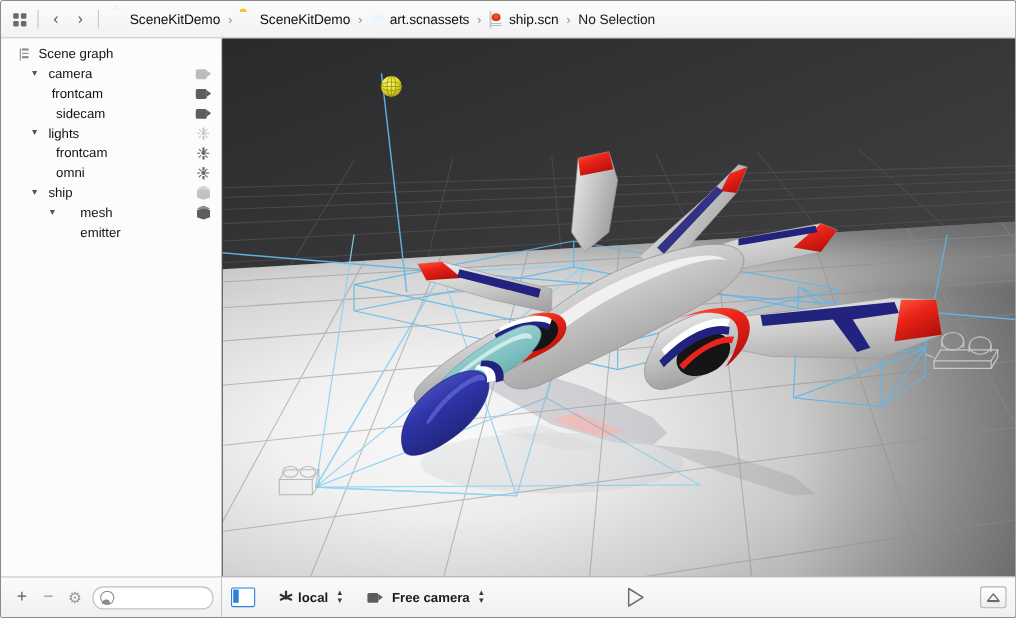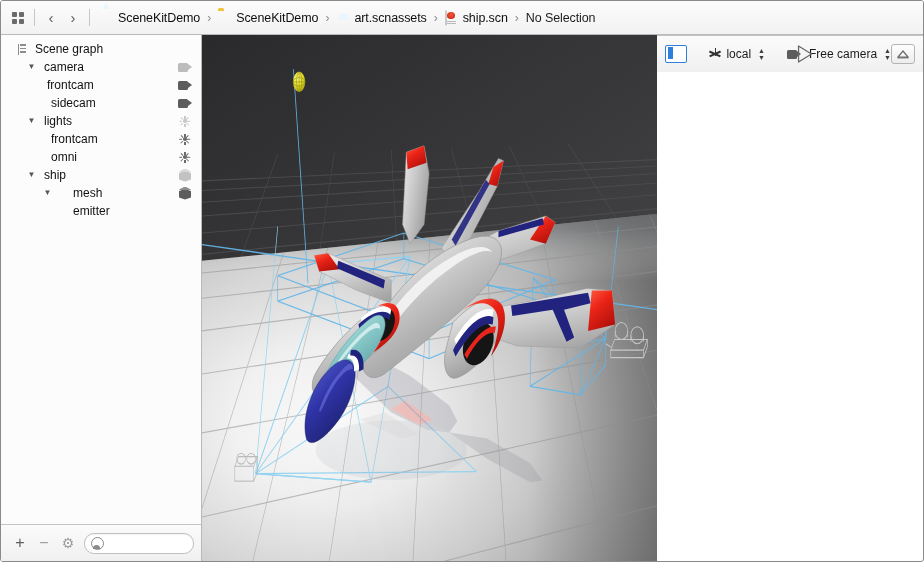--- a/index.html
+++ b/index.html
@@ -256,21 +256,21 @@
     border-radius: 4px 4px 0 0;
   }
   .filter-input {
     border:0; outline:0; background:transparent;
     font-size: 11px; font-family:"Liberation Sans",sans-serif;
     margin-left: 5px; width: 100%;
     color:#222;
   }
 
   
-  .viewport-col { flex:1; display:flex; min-width:0; }
+  .viewport-col { flex:1; display:flex; flex-direction:column; min-width:0;font-weight:bold; }
   .viewport {
     flex: 1; position: relative; overflow: hidden;
     background: #2b2b2d;
   }
   .vp-svg { position:absolute; inset:0; width:100%; height:100%; display:block; }
 
   
   .vp-toolbar {
     height: 36px; min-height:36px;
     border-top: 1px solid #c4c4c4;

